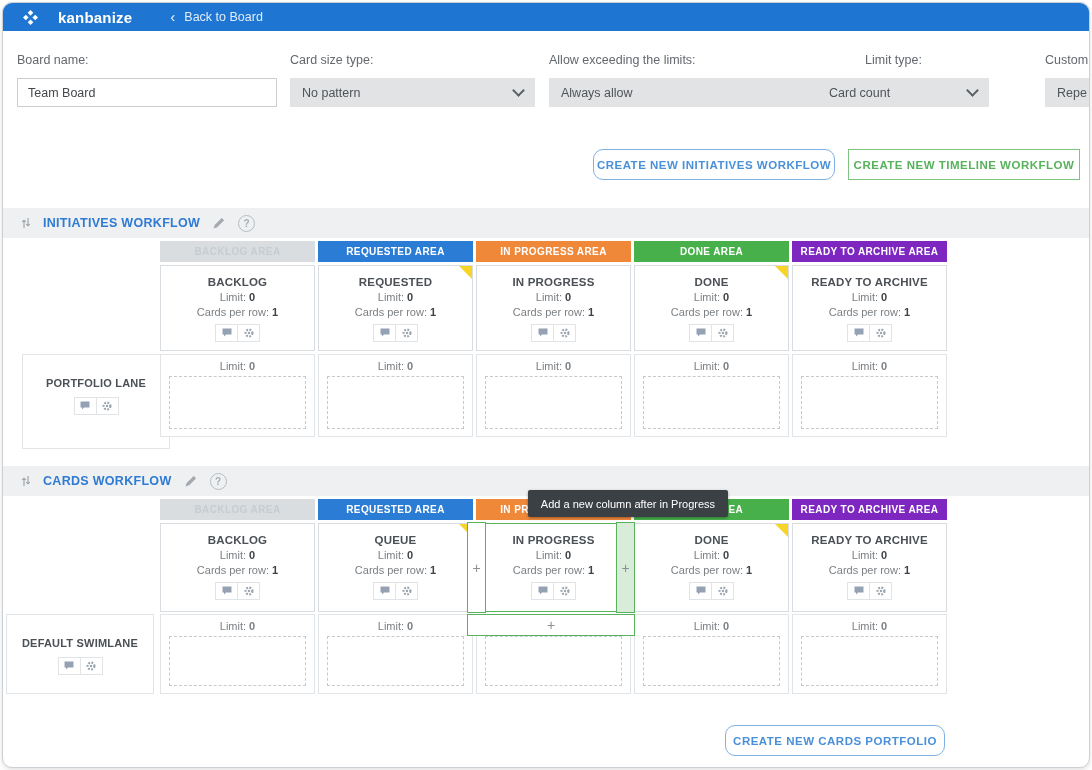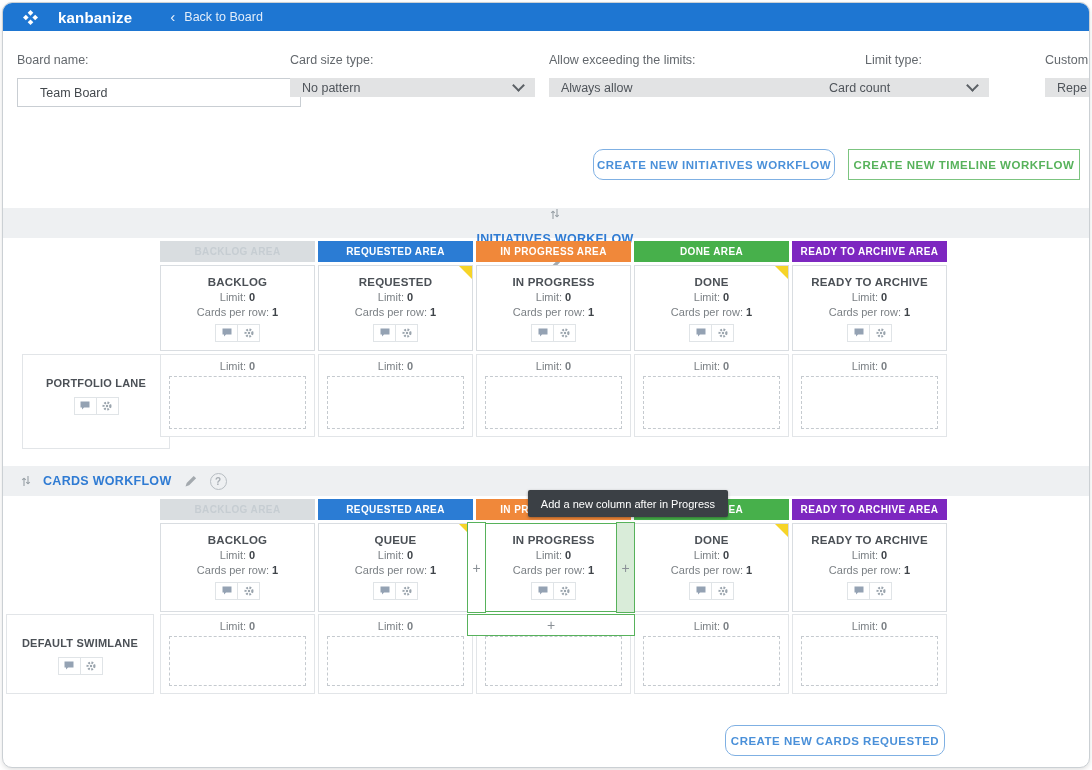--- a/index.html
+++ b/index.html
@@ -9,22 +9,22 @@
   
   .topbar{position:absolute;left:0;top:0;width:100%;height:28px;background:var(--brand-blue);display:flex;align-items:center;padding-left:20px;box-sizing:border-box;}
   .logo{display:flex;align-items:center;gap:20px;}
   .logo-text{color:#fff;font-weight:bold;font-size:15px;letter-spacing:.2px;}
   .back{display:flex;align-items:center;gap:9px;margin-left:38px;cursor:pointer;}
   .back-chev{color:#eaf2fc;font-size:15px;line-height:1;margin-top:-2px;}
   .back-label{color:#e2edfa;font-size:12.5px;}
 
   
   .flabel{position:absolute;font-size:12.5px;color:#63686d;}
-  .tinput{position:absolute;height:27px;border:1px solid #c9ced3;background:#fff;font-size:12.5px;color:#43484d;padding:0 22px;font-family:"Liberation Sans",sans-serif;box-sizing:content-box;}
-  .sel{position:absolute;height:19px;background:#e2e3e4;display:flex;align-items:center;padding:0 12px;box-sizing:border-box;font-size:12.5px;color:#4f545a;cursor:pointer;}
+  .tinput{position:absolute;height:27px;border:1px solid #c9ced3;background:#fff;font-size:12.5px;color:#43484d;padding:0 10px;font-family:"Liberation Sans",sans-serif;box-sizing:content-box;}
+  .sel{position:absolute;height:29px;background:#e2e3e4;display:flex;align-items:center;padding:0 12px;box-sizing:border-box;font-size:12.5px;color:#4f545a;cursor:pointer;}
   .chev{margin-left:auto;width:7px;height:7px;border-right:2px solid #5b6065;border-bottom:2px solid #5b6065;transform:rotate(45deg);margin-top:-4px;}
 
   
   .obtn{position:absolute;height:29px;background:#fff;border:1px solid;display:flex;align-items:center;justify-content:center;font-size:11.5px;font-weight:600;letter-spacing:.5px;cursor:pointer;}
   .obtn.blue{border-color:#7fb0e3;color:#4a90d9;border-radius:10px;}
   .obtn.green{border-color:#7cc480;color:var(--green-accent);}
 
   
   .sec{position:absolute;left:0;width:100%;height:30px;background:#eef0f2;display:flex;align-items:center;padding-left:18px;box-sizing:border-box;gap:12px;}
   .sec-title{color:var(--accent-blue);font-weight:bold;font-size:12.5px;letter-spacing:.3px;}
@@ -118,21 +118,21 @@
   </div>
 
   <div class="flabel" style="left:1042px;top:50px;">Custom</div>
   <div class="sel" style="left:1042px;top:75px;width:120px;">
     <span>Repe</span>
   </div>
 
   <div class="obtn blue" style="left:590px;top:146px;width:240px;">CREATE NEW INITIATIVES WORKFLOW</div>
   <div class="obtn green" style="left:845px;top:146px;width:230px;text-align:center;">CREATE NEW TIMELINE WORKFLOW</div>
 
-  <div class="sec" style="top:205px;flex-direction:column;">
+  <div class="sec" style="top:205px;">
     <span class="icon-btn">
       <svg width="10" height="12" viewBox="0 0 10 12">
           <path d="M3 11V3M3 3L1.2 5M3 3l1.8 2" stroke="#98a0a6" stroke-width="1.1" fill="none"></path>
           <path d="M7 1v8M7 9L5.2 7M7 9l1.8-2" stroke="#98a0a6" stroke-width="1.1" fill="none"></path>
         </svg>
     </span>
     <span class="sec-title">INITIATIVES WORKFLOW</span>
     <span class="icon-btn">
       <svg width="14" height="14" viewBox="0 0 14 14">
           <path d="M1.5 12.5l1.2-3.6 7-7 2.4 2.4-7 7z" fill="#a3a9ae"></path>
@@ -446,15 +446,15 @@
       <div class="dash"></div>
     </div>
     <div class="sc" style="left:789px;">
       <div class="lim"><span>Limit:</span> <b>0</b></div>
       <div class="dash"></div>
     </div>
   </div>
 
   <div class="tooltip">Add a new column after in Progress</div>
 
-  <div class="obtn blue" style="left:722px;top:722px;width:218px;">CREATE NEW CARDS REQUESTED</div>
+  <div class="obtn blue" style="left:722px;top:722px;width:218px;">CREATE NEW CARDS PORTFOLIO</div>
 
 </div>
 
 </body></html>

